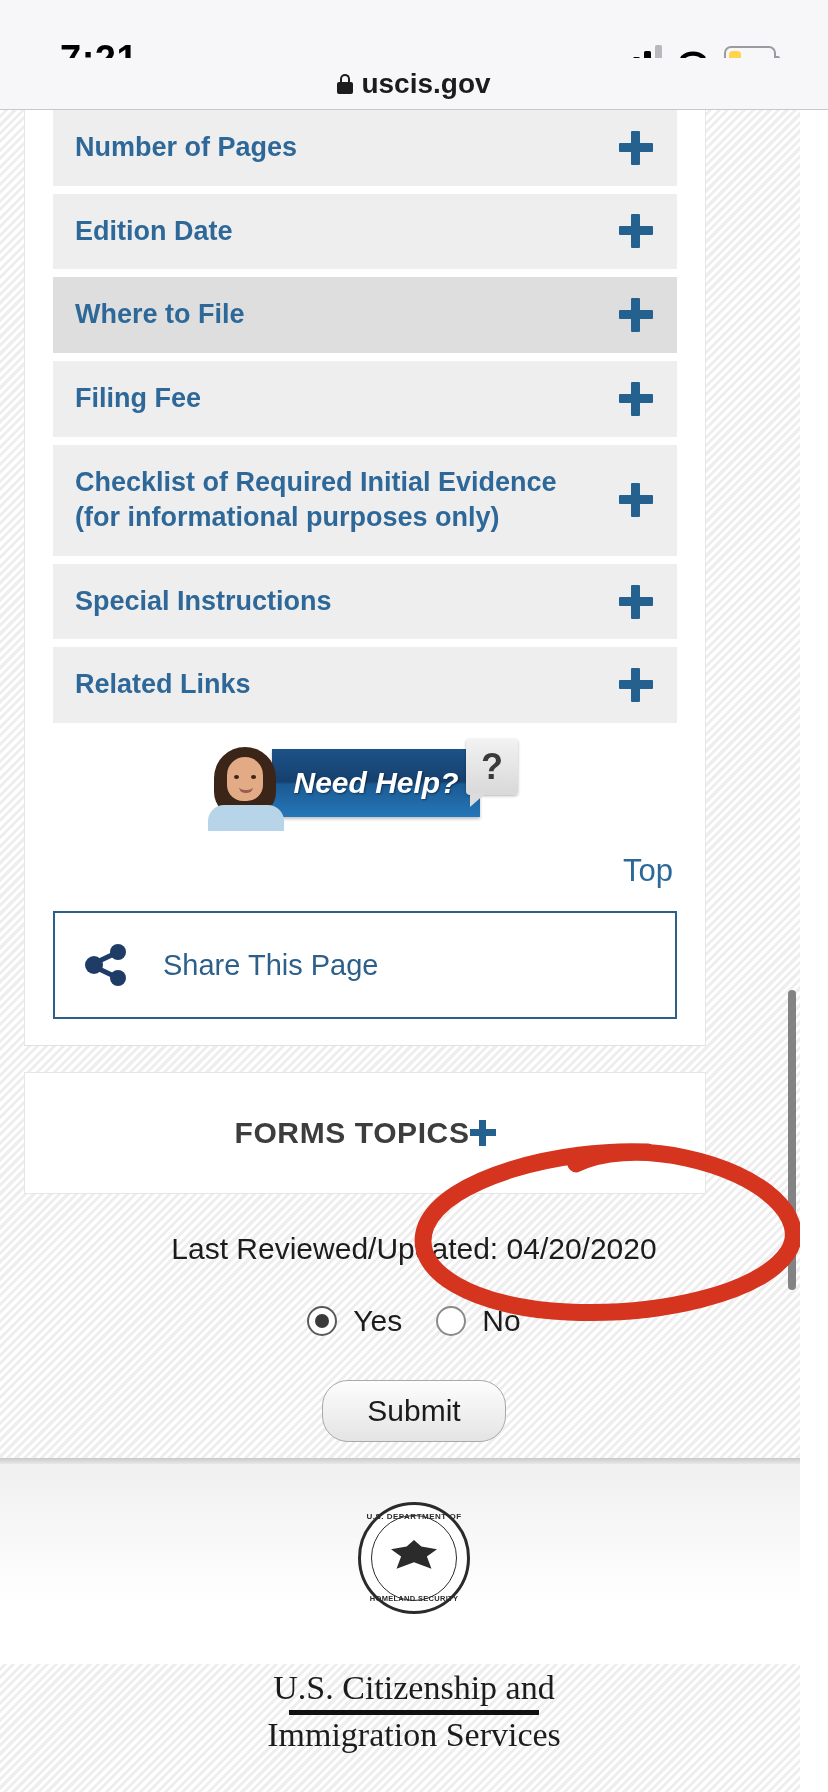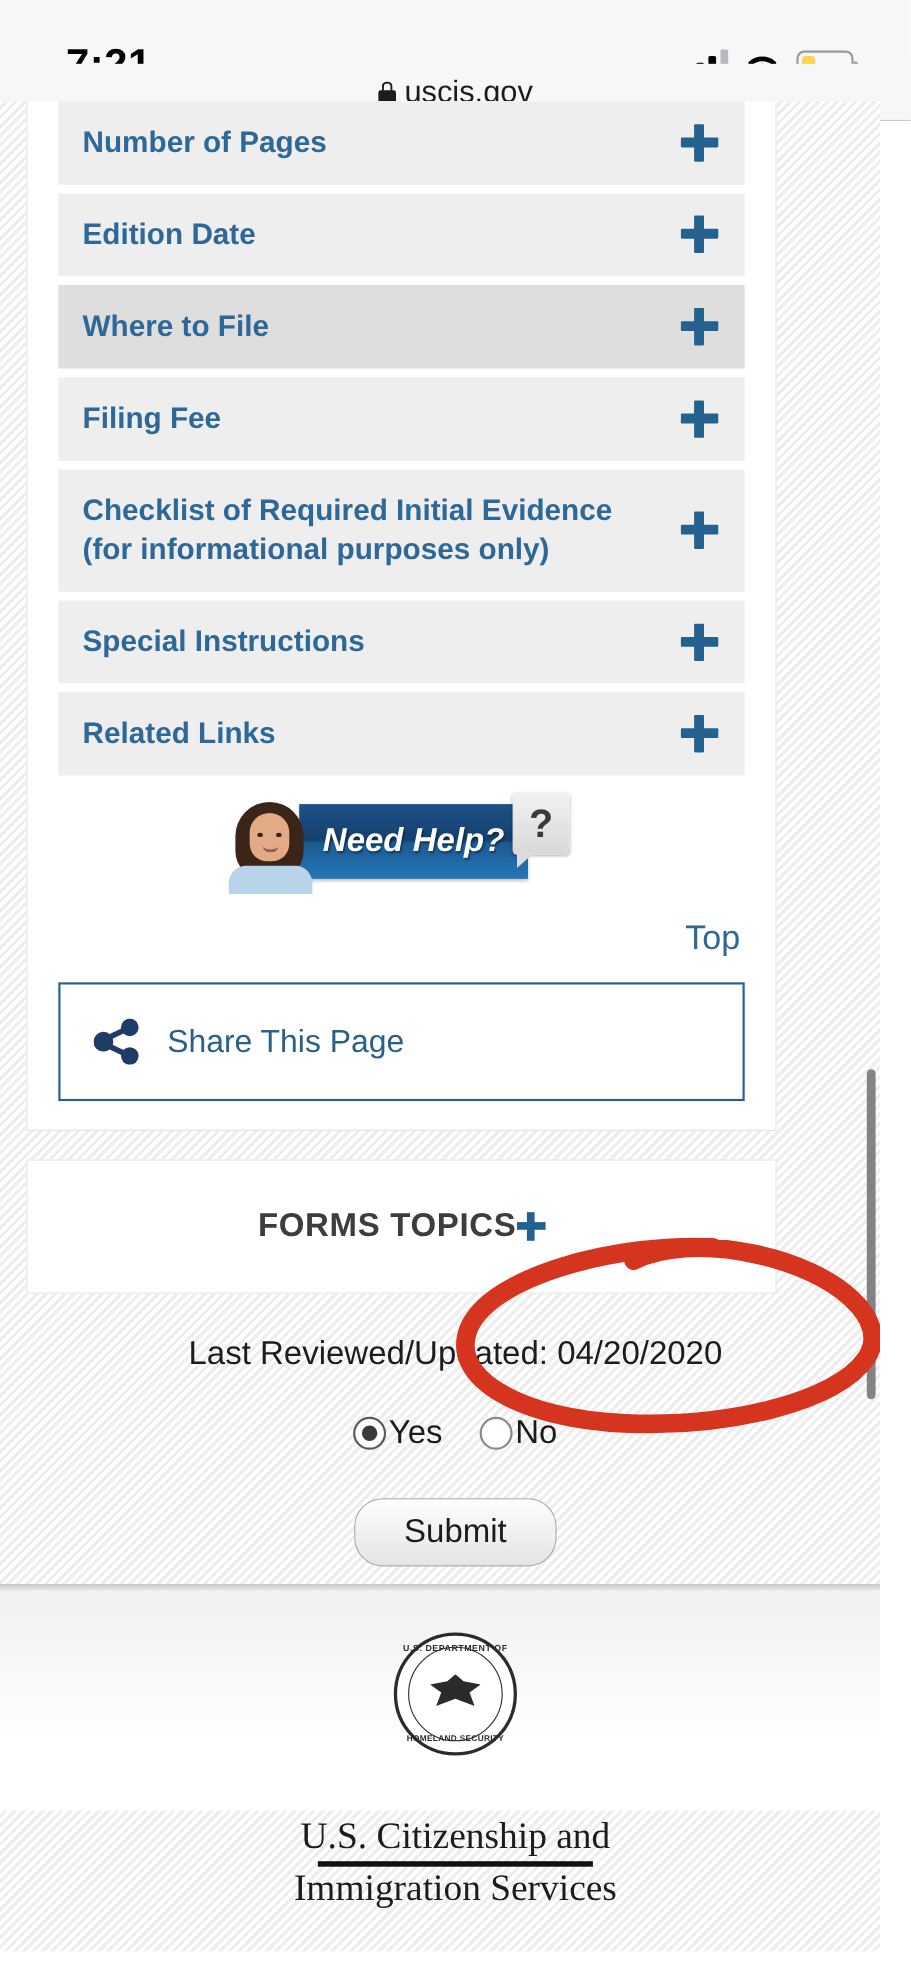--- a/index.html
+++ b/index.html
@@ -47,25 +47,25 @@
   .lock-icon { width: 16px; height: 20px; position: relative; display: inline-block; }
   .lock-icon .shackle {
     position: absolute; top: 0; left: 3px; width: 10px; height: 9px;
     border: 2.5px solid #1c1c1e; border-bottom: none;
     border-radius: 5px 5px 0 0;
   }
   .lock-icon .body {
     position: absolute; bottom: 0; left: 0; width: 16px; height: 12px;
     background: #1c1c1e; border-radius: 2px;
   }
-  .url-text { font-size: 28px; color: #1c1c1e; }
+  .url-text { font-size: 28px; color: #1c1c1e; font-weight: bold; }
 
   
   .page {
-    position: absolute; top: 92px; left: 0; width: 800px; height: 1682px;
+    position: absolute; top: 110px; left: 0; width: 800px; height: 1682px;
     background:
       repeating-linear-gradient(-45deg, #ffffff 0 3px, #eeeeee 3px 6px);
     overflow: hidden;
   }
 
   
   .content-card {
     position: absolute; top: 0; left: 24px; width: 682px;
     background: #fff;
     border-left: 1px solid #e6e6e6; border-right: 1px solid #e6e6e6;
@@ -158,21 +158,21 @@
   }
   .nh-q { font-size: 36px; font-weight: 700; color: #3a3a3a; line-height: 1; }
 
   
   .toprow { display: flex; justify-content: flex-end; padding: 22px 4px 10px 0; }
   .top-link { color: #2e6898; font-size: 31px; }
 
   
   .share-box {
     border: 2px solid #2c5f8a; background: #fff;
-    height: 108px; display: flex; align-items: center; gap: 23px;
+    height: 108px; display: flex; align-items: center; gap: 34px;
     padding: 0 30px; margin-top: 12px;
   }
   .share-icon { width: 44px; height: 42px; flex: 0 0 44px; }
   .share-label { color: #2c5f8a; font-size: 29px; }
 
   
   .topics-card {
     position: absolute; top: 962px; left: 24px; width: 682px; height: 122px;
     background: #fff; border: 1px solid #e6e6e6;
     display: flex; align-items: center; justify-content: center;
@@ -193,21 +193,21 @@
     position: absolute; top: 1084px; left: 0; width: 828px;
     text-align: center;
     padding-top: 38px;
   }
   .reviewed { font-size: 30px; color: #1c1c1c; }
   .helpful { font-size: 30px; color: #1c1c1c; margin-top: 56px; }
   .radios {
     display: flex; align-items: center; justify-content: center;
     gap: 34px; margin-top: 38px;
   }
-  .radio-item { display: flex; align-items: center; gap: 2px; }
+  .radio-item { display: flex; align-items: center; gap: 16px; }
   .radio {
     width: 30px; height: 30px; border-radius: 50%;
     border: 2px solid #8a8a8a; background: #fff;
     display: flex; align-items: center; justify-content: center;
   }
   .radio.checked { border-color: #5a5a5a; }
   .radio.checked::after {
     content: ""; width: 14px; height: 14px; border-radius: 50%; background: #3a3a3a;
   }
   .radio-label { font-size: 30px; color: #1c1c1c; }

